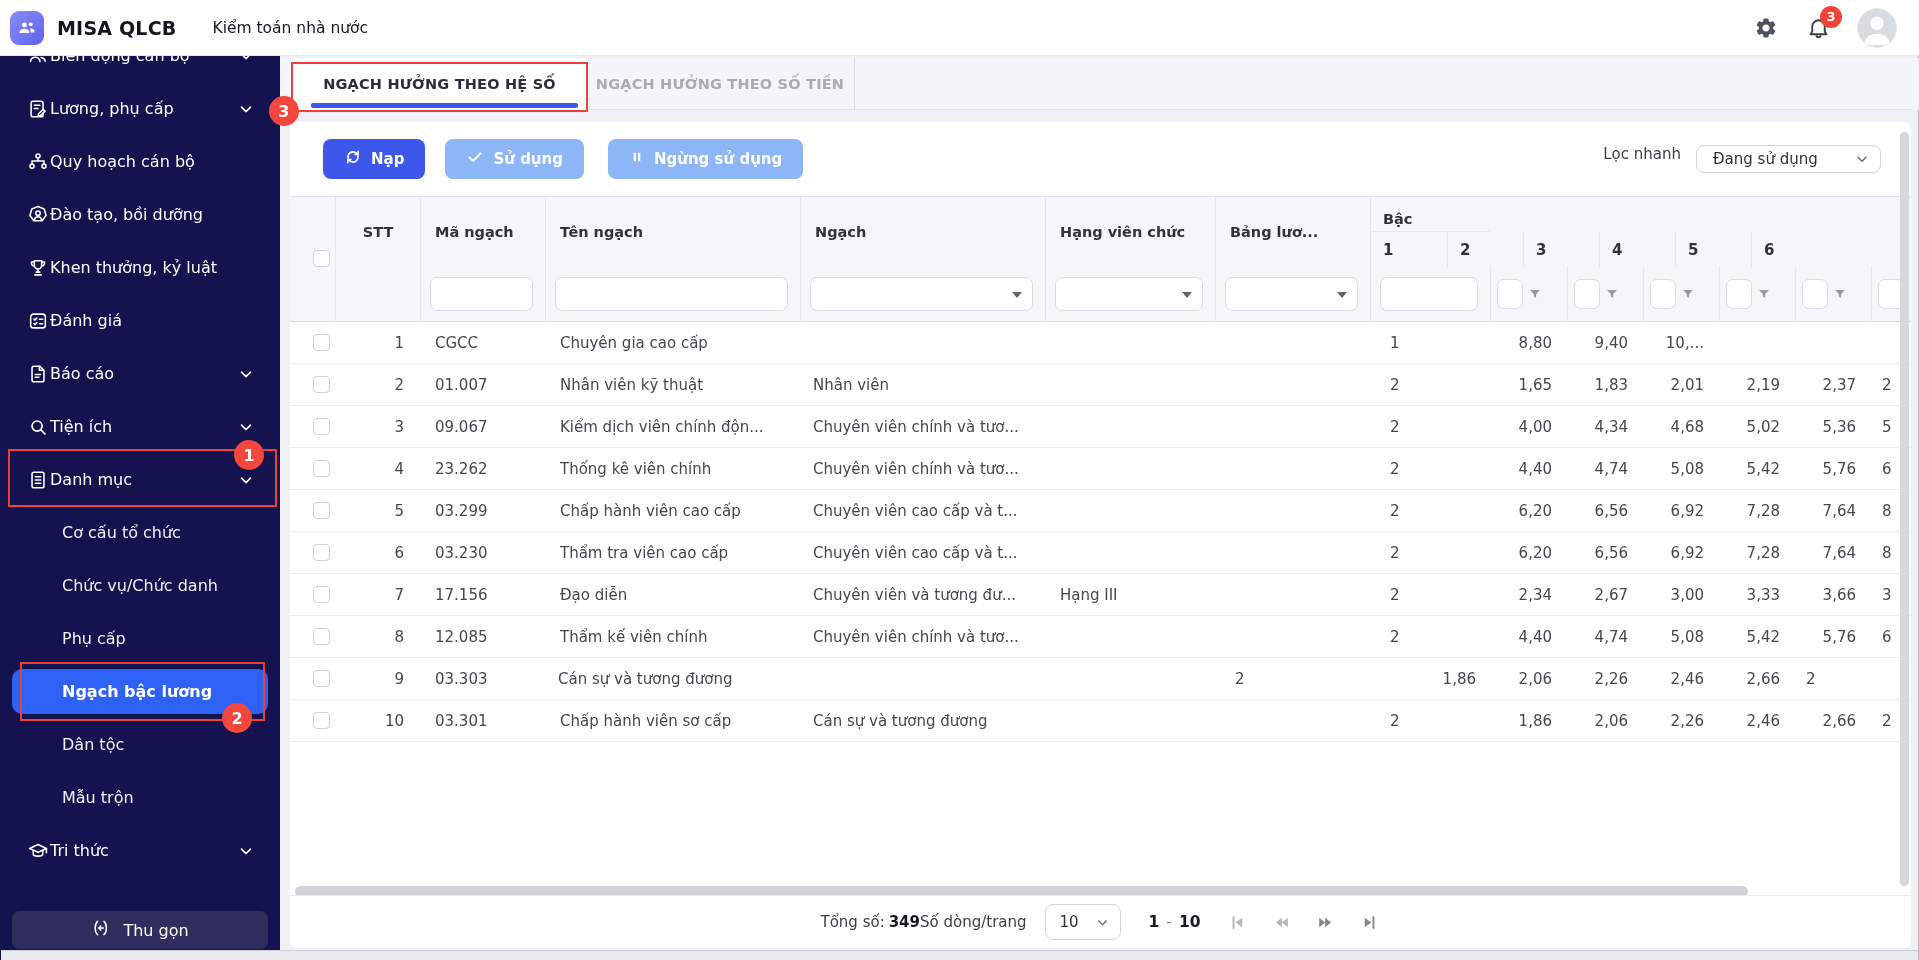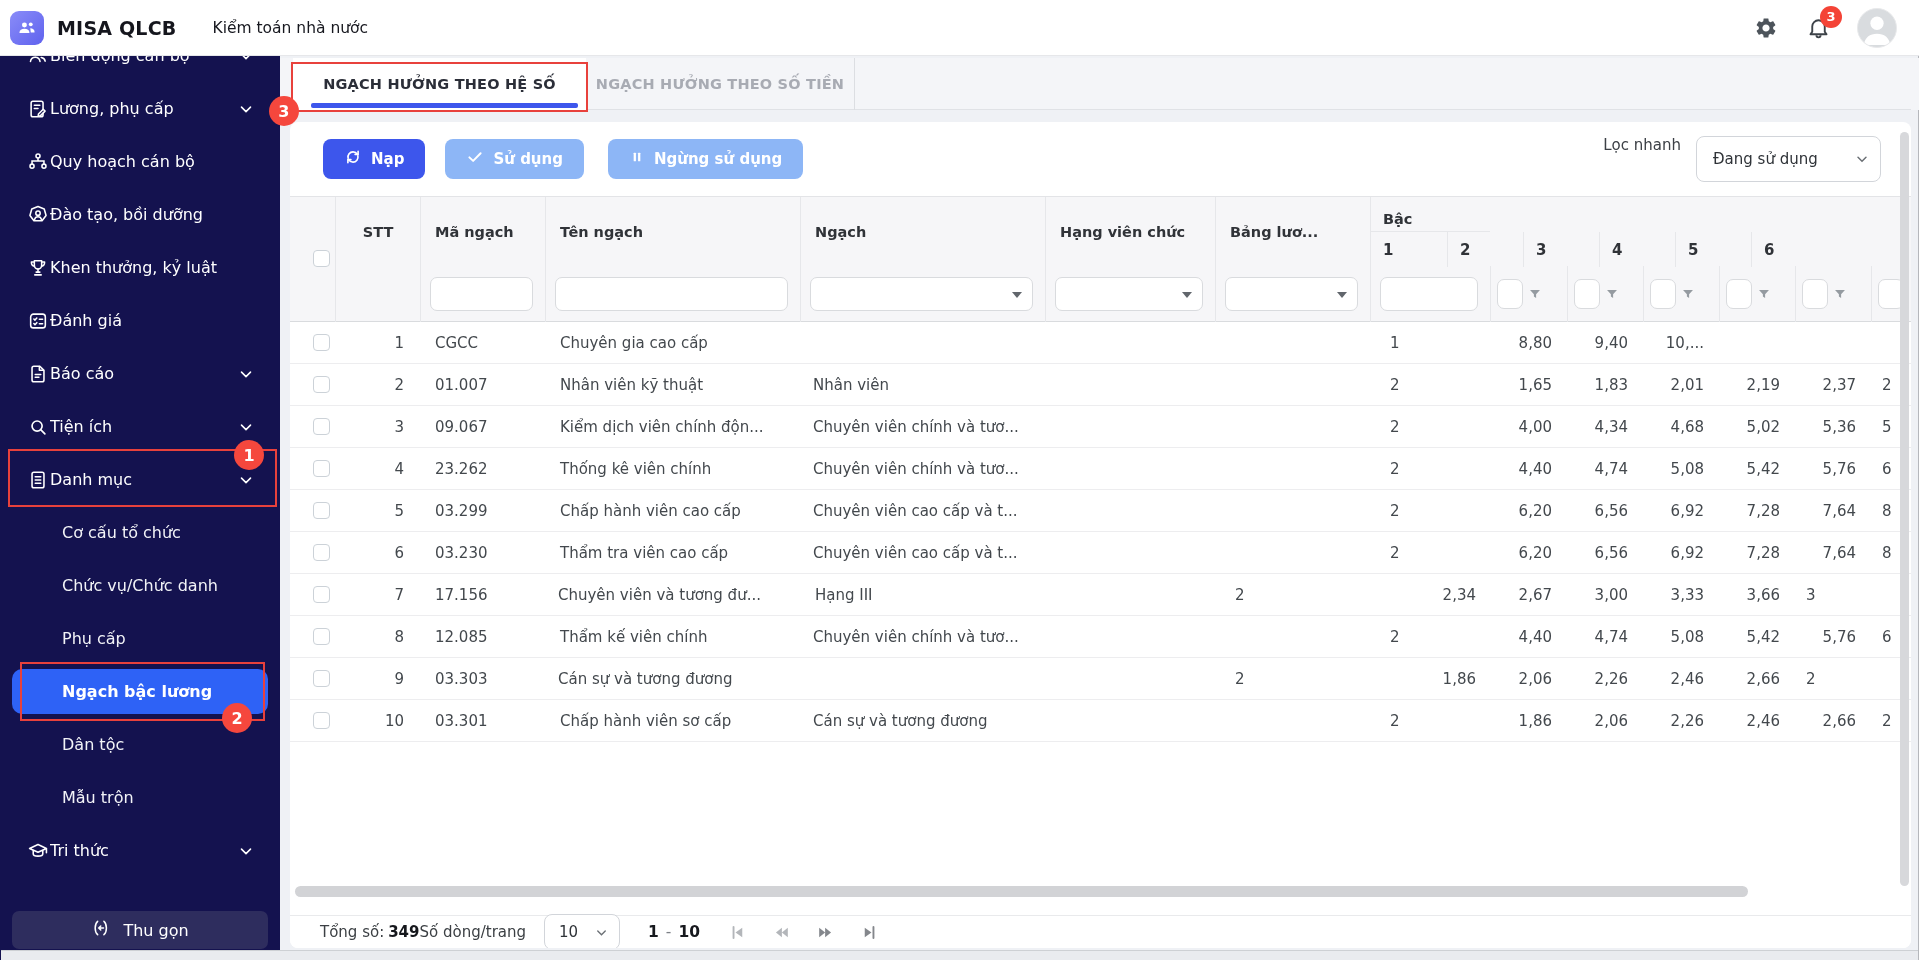--- a/index.html
+++ b/index.html
@@ -57,21 +57,21 @@
 
   
   .toolbar{position:relative;height:74px;display:flex;align-items:center;padding:0 30px 0 33px}
   .btn{height:40px;border:none;border-radius:8px;color:#fff;font-size:15px;font-weight:bold;font-family:inherit;display:flex;align-items:center;gap:9px;padding:0 21px;cursor:pointer}
   .btn.primary{background:var(--accent)}
   .btn.soft{background:var(--softbtn);cursor:default}
   .btn + .btn{margin-left:20px}
   .btn.soft + .btn.soft{margin-left:24px}
   .quickfilter{margin-left:auto;display:flex;align-items:flex-start;gap:15px}
   .qf-label{font-size:15px;color:#3c4046}
-  .select{position:relative;height:46px;border:1px solid #d2d5da;border-radius:8px;background:#fff;display:flex;align-items:center;padding:0 30px 0 16px;font-size:15px;color:#2f3338;cursor:pointer}
+  .select{position:relative;height:28px;border:1px solid #d2d5da;border-radius:8px;background:#fff;display:flex;align-items:center;padding:0 30px 0 16px;font-size:15px;color:#2f3338;cursor:pointer}
   .select svg{position:absolute;right:10px}
   .select.small{height:36px;width:76px;padding:0 28px 0 14px}
 
   
   .tablewrap{position:relative;width:1656px;overflow:hidden;max-width:100%}
   .grid{display:grid;grid-template-columns:45px 85px 125px 255px 245px 170px 155px 120px repeat(6,76px)}
   .gridh{display:grid;grid-template-columns:45px 85px 125px 255px 245px 170px 155px 120px 456px}
   .thead{height:70px;background:#f6f6f8;border-top:1px solid #e3e4e7;width:1656px}
   .th{display:flex;align-items:center;padding-left:14px;font-size:14.5px;font-weight:bold;color:#303338;white-space:nowrap;overflow:hidden}
   .th.c-stt{justify-content:center;padding-left:0}
@@ -102,21 +102,21 @@
   .td.cb-bac.clip{justify-content:flex-start;padding:0 0 0 12px}
   .cb{width:17px;height:17px;border:1.5px solid #ccd2d8;border-radius:4px;background:#fff;display:block;cursor:pointer}
   .td.c-check,.tf.c-check,.th.c-check{padding-left:23px}
   .th.c-check .cb{margin-top:52px}
 
   
   .hscroll{position:absolute;left:5px;bottom:51px;width:1453px;height:11px;border-radius:6px;background:#d2d3d6;cursor:pointer}
   .vscroll{position:absolute;right:2px;top:10px;bottom:62px;width:9px;border-radius:5px;background:#d7d8db;cursor:pointer}
 
   
-  .tfoot{position:absolute;left:0;right:0;bottom:0;height:33px;border-top:1px solid #e9eaec;display:flex;align-items:center;justify-content:flex-start;padding:0 28px 0 30px;background:#fff}
+  .tfoot{position:absolute;left:0;right:0;bottom:0;height:53px;border-top:1px solid #e9eaec;display:flex;align-items:center;justify-content:center;padding:0 28px 0 30px;background:#fff}
   .total{font-size:15px;color:#3c4044}
   .total b{color:#15171c;margin-left:4px}
   .pager{display:flex;align-items:center;gap:18px}
   .pp-label{font-size:15px;color:#3c4044}
   .range{font-size:15.5px;color:#17191e;margin:0 6px 0 10px}
   .range b{font-weight:bold}
   .range .dash{color:#7d8187;margin:0 7px;font-weight:normal}
   .pg-btn{width:26px;height:26px;display:flex;align-items:center;justify-content:center;cursor:pointer}
 
   .bottom-strip{position:absolute;left:1px;right:1px;bottom:0;height:10px;background:#e9ebef;border-top:1px solid #cdd0d4;z-index:40}
@@ -602,20 +602,21 @@
               <div class="td cb-bac ">7,28</div>
               <div class="td cb-bac ">7,64</div>
               <div class="td cb-bac clip">8</div>
   </div>
             <div class="trow grid">
     <div class="td c-check">
                 <span class="cb"></span>
               </div>
     <div class="td c-stt">7</div>
     <div class="td c-ma">17.156</div>
+    <div class="td c-ten">Đạo diễn</div>
     <div class="td c-ngach">Chuyên viên và tương đư...</div>
     <div class="td c-hang">Hạng III</div>
     <div class="td c-linhvuc"></div>
     <div class="td c-bangluong">2</div>
     <div class="td cb-bac ">2,34</div>
               <div class="td cb-bac ">2,67</div>
               <div class="td cb-bac ">3,00</div>
               <div class="td cb-bac ">3,33</div>
               <div class="td cb-bac ">3,66</div>
               <div class="td cb-bac clip">3</div>

